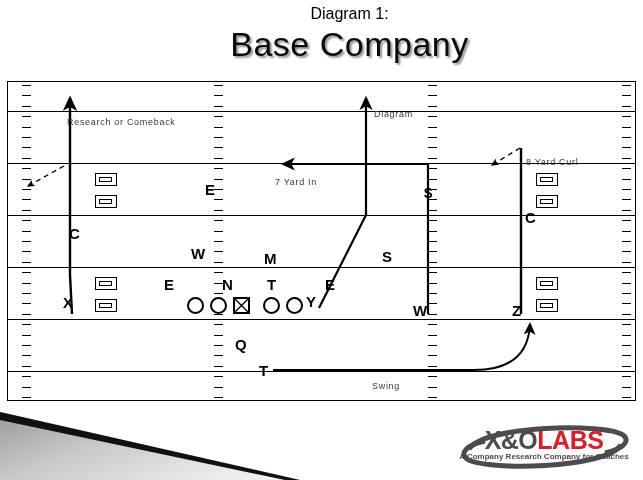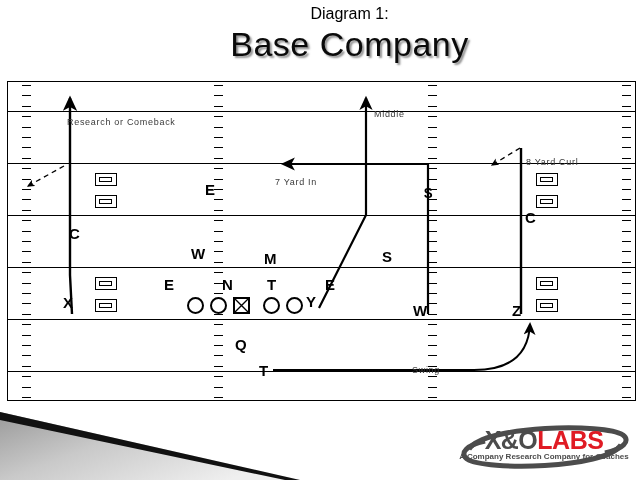--- a/index.html
+++ b/index.html
@@ -352,23 +352,23 @@
         <div class="plabel" style="left: 197px; top: 100px;">E</div>
         <div class="plabel" style="left: 183px; top: 164px;">W</div>
         <div class="plabel" style="left: 256px; top: 169px;">M</div>
         <div class="plabel" style="left: 374px; top: 167px;">S</div>
         <div class="plabel" style="left: 416px; top: 103px;">$</div>
         <div class="plabel" style="left: 405px; top: 221px;">W</div>
       </div>
     <div id="routelabel-layer">
         <div class="routelabel" style="left: 59px; top: 35px;">Research or Comeback</div>
         <div class="routelabel" style="left: 267px; top: 95px;">7 Yard In</div>
-        <div class="routelabel" style="left: 366px; top: 27px;">Middle</div>
+        <div class="routelabel" style="left: 366px; top: 27px;">Diagram</div>
         <div class="routelabel" style="left: 518px; top: 75px;">8 Yard Curl</div>
-        <div class="routelabel" style="left: 364px; top: 283px; margin-left: 40px;">Swing</div>
+        <div class="routelabel" style="left: 364px; top: 299px;">Swing</div>
       </div>
 
   </div>
 
   <div id="corner-wedge">
     <svg width="300" height="76" viewBox="0 0 300 76">
       <defs>
         <linearGradient id="wg" x1="0" y1="0" x2="1" y2="0.6">
           <stop offset="0" stop-color="#9a9a9a"></stop>
           <stop offset="0.45" stop-color="#c9c9c9"></stop>

